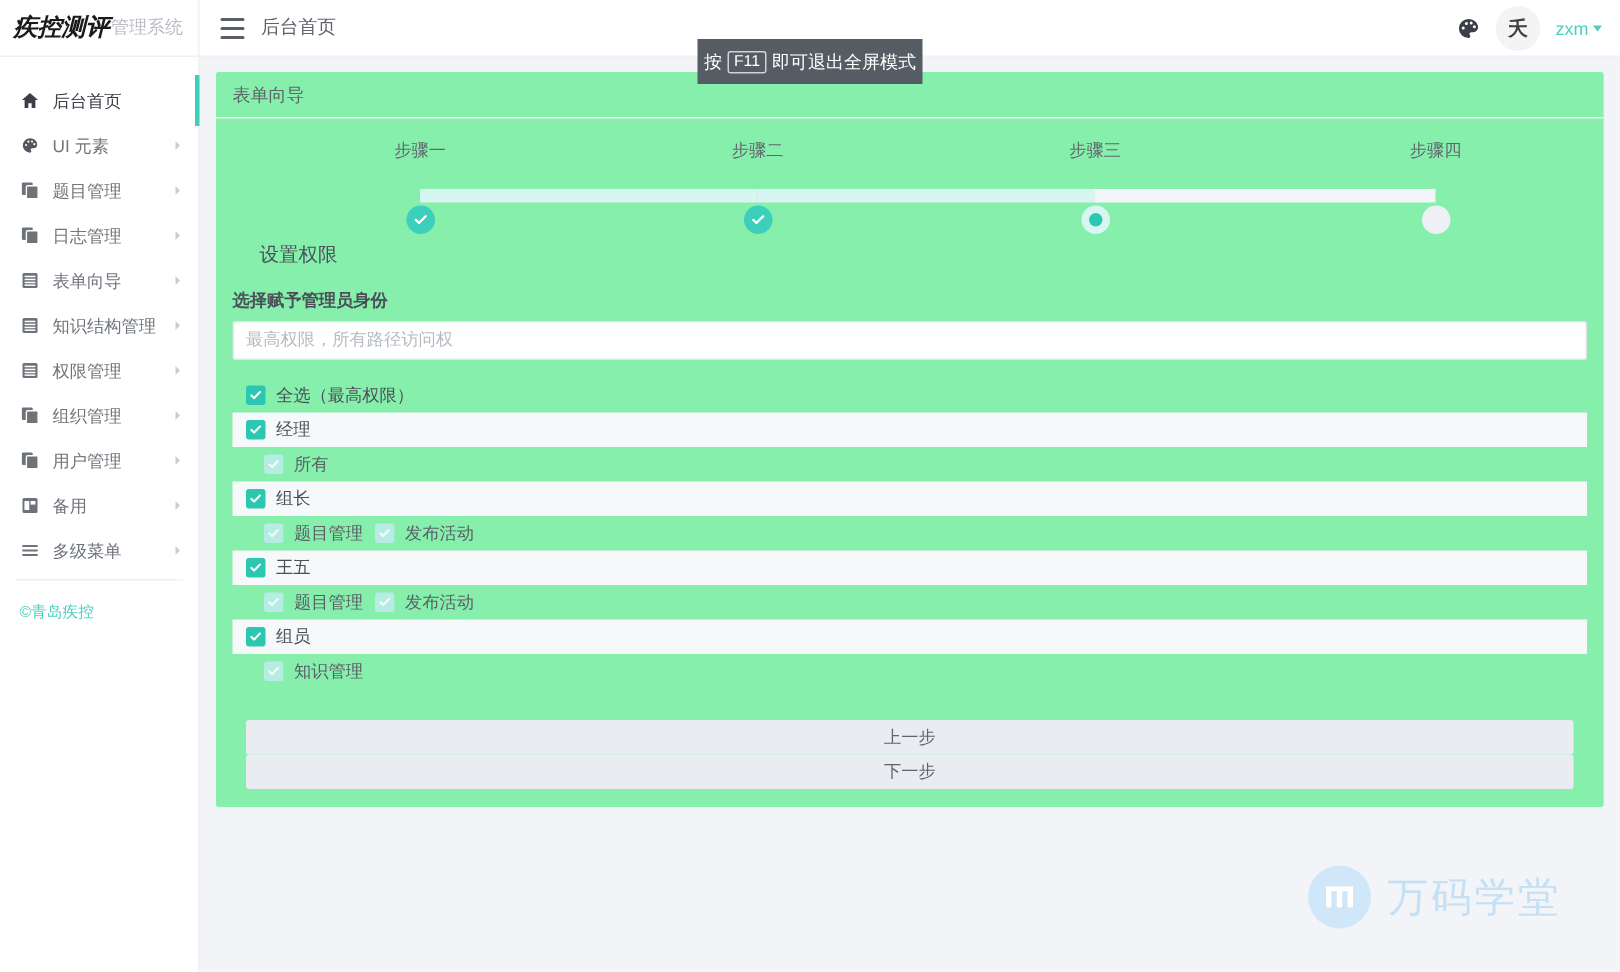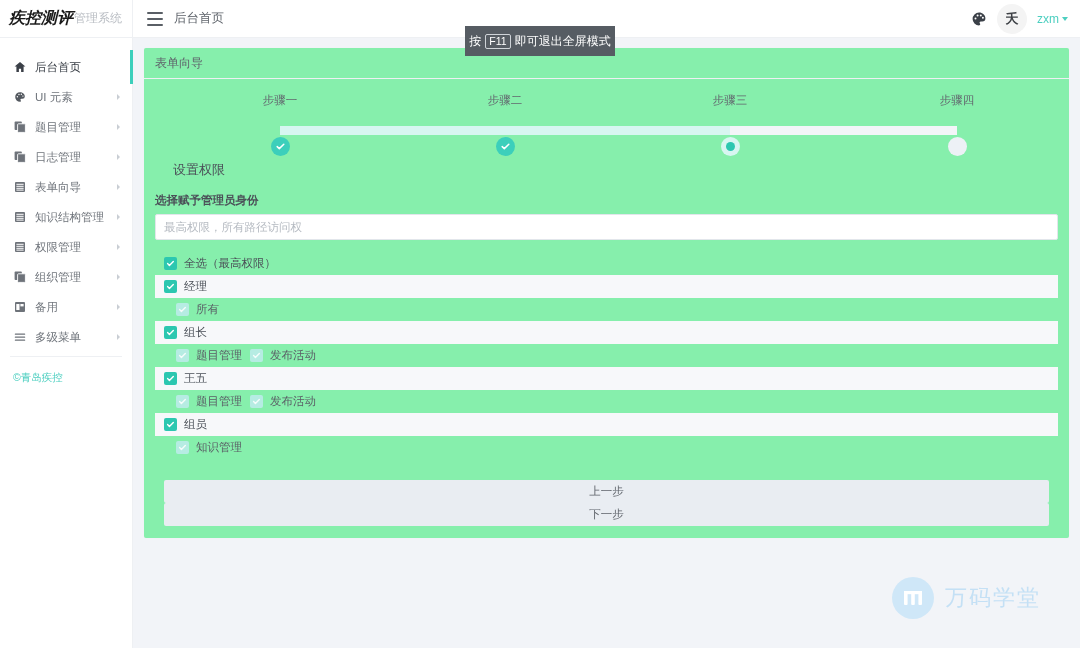--- a/index.html
+++ b/index.html
@@ -203,21 +203,21 @@
   
   .watermark {
     position: absolute; right: 39px; bottom: 29px;
     display: flex; align-items: center; gap: 11px;
     user-select: none;
   }
   .wm-circle {
     width: 42px; height: 42px; border-radius: 50%;
     background: #cfe7f8; display: flex; align-items: center; justify-content: center;
   }
-  .wm-text { font-size: 22px; color: #c4e0f5; letter-spacing: 2px; }
+  .wm-text { font-size: 27px; color: #c4e0f5; letter-spacing: 2px; }
 </style>
 </head>
 <body>
 
 <div class="app">
 
   <div class="header">
     <div class="logo-box">
       <span class="logo-main">疾控测评</span>
       <span class="logo-sub">管理系统</span>
@@ -344,20 +344,30 @@
               <rect x="0.6" y="0.6" width="7.2" height="8.4" rx="0.8" fill="#6e737a"></rect>
               <rect x="3.6" y="2.8" width="7.8" height="8.6" rx="0.8" fill="#6e737a" stroke="#ffffff" stroke-width="0.9"></rect>
             </svg>
           </span>
           <span class="mi-label">组织管理</span>
           <i class="mi-arrow"></i>
         </div>
         <div class="menu-item">
           <span class="mi-icon">
             <svg width="12" height="12" viewBox="0 0 12 12">
+              <rect x="0.6" y="0.6" width="7.2" height="8.4" rx="0.8" fill="#6e737a"></rect>
+              <rect x="3.6" y="2.8" width="7.8" height="8.6" rx="0.8" fill="#6e737a" stroke="#ffffff" stroke-width="0.9"></rect>
+            </svg>
+          </span>
+          <span class="mi-label">用户管理</span>
+          <i class="mi-arrow"></i>
+        </div>
+        <div class="menu-item">
+          <span class="mi-icon">
+            <svg width="12" height="12" viewBox="0 0 12 12">
               <rect x="1" y="1" width="10" height="10" rx="1" fill="#6e737a"></rect>
               <rect x="2.3" y="3" width="3.2" height="6" fill="#ffffff"></rect>
               <rect x="6.4" y="3" width="3.2" height="2.4" fill="#ffffff"></rect>
             </svg>
           </span>
           <span class="mi-label">备用</span>
           <i class="mi-arrow"></i>
         </div>
         <div class="menu-item">
           <span class="mi-icon">

